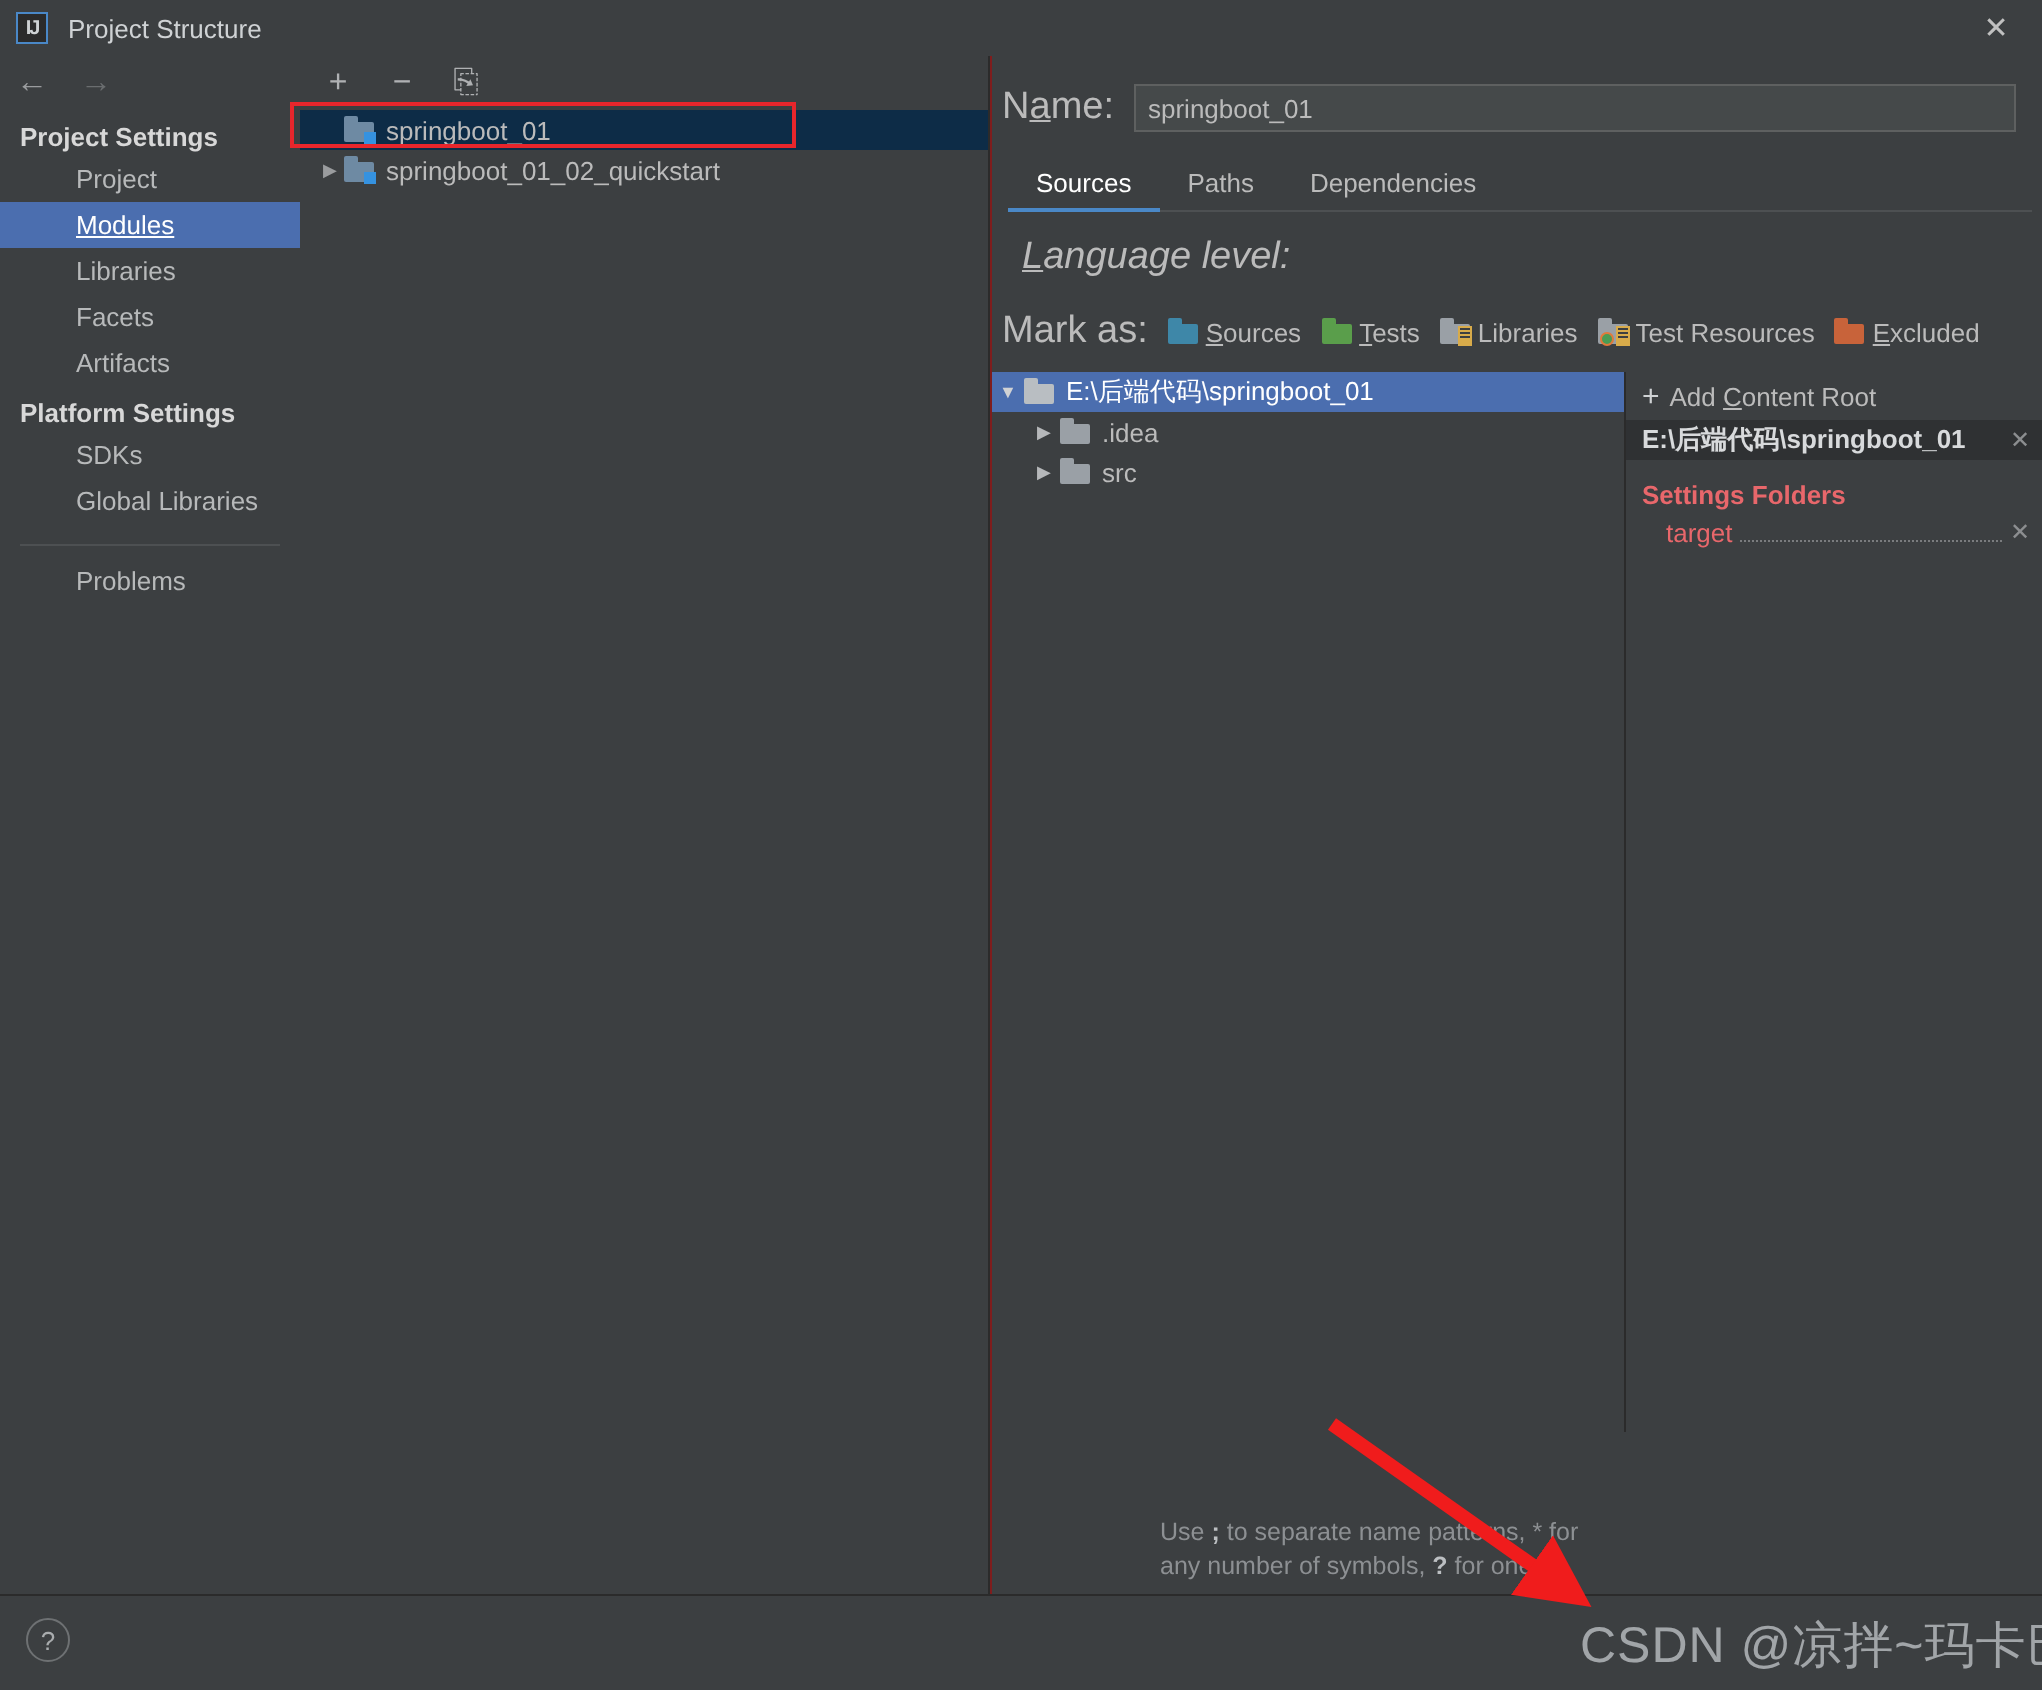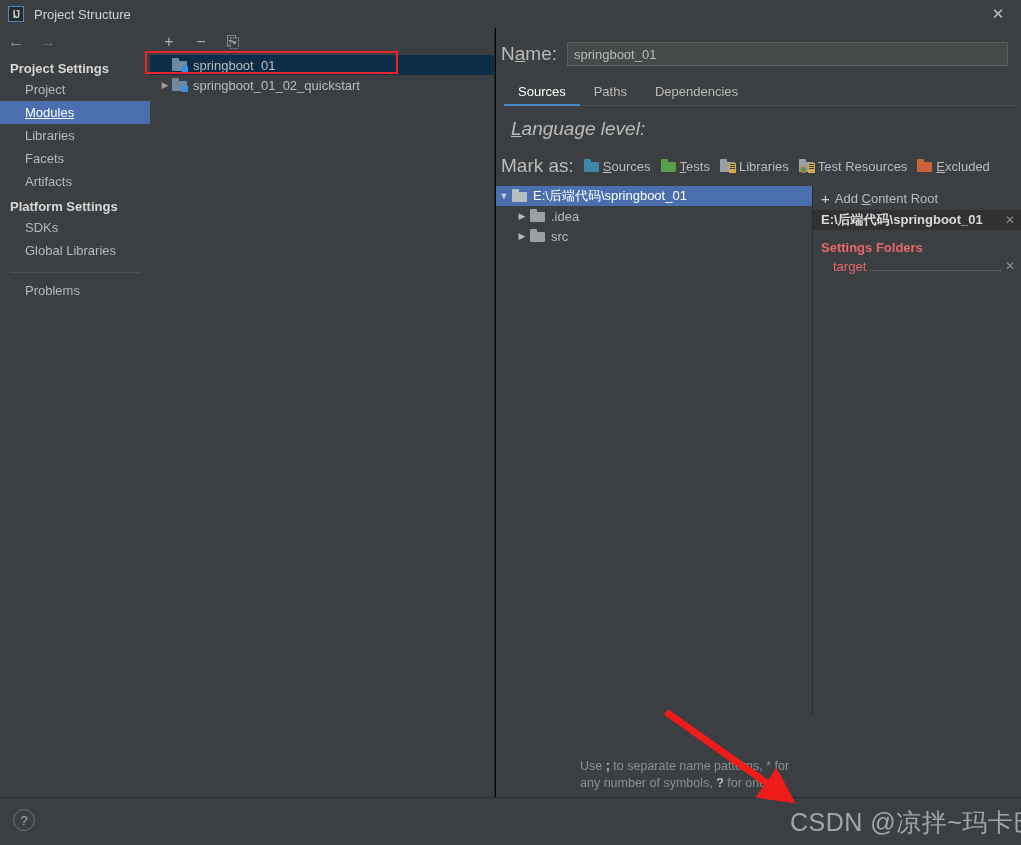--- a/index.html
+++ b/index.html
@@ -4,21 +4,21 @@
 <style>
   * { box-sizing: border-box; margin: 0; padding: 0; }
   html, body {
     width: 1021px; height: 845px;
     background: #3c3f41;
     font-family: "Liberation Sans", "DejaVu Sans", sans-serif;
     font-size: 13px;
     color: #bbbbbb;
     overflow: hidden;
   }
-  #app { position: relative; width: 847px; height: 845px; background: #000000; }
+  #app { position: relative; width: 847px; height: 845px; background: #7f1d1d; }
 
   
   .titlebar {
     position: absolute; left: 0; top: 0; width: 1021px; height: 28px;
     background: #3c3f41; display: flex; align-items: center;
   }
   .ij-icon {
     margin-left: 8px; width: 16px; height: 16px;
     border: 1px solid #4a88c7; background: #2b2b2b;
     color: #cfd2d4; font-size: 10px; font-weight: bold;
@@ -37,21 +37,21 @@
     position: absolute; left: 0; top: 28px; width: 150px; height: 769px;
     background: #3c3f41;
   }
   .nav-arrows { height: 27px; display: flex; align-items: center; padding-left: 8px; gap: 16px; }
   .nav-arrow { font-size: 16px; color: #9a9c9e; cursor: pointer; line-height: 1; }
   .nav-arrow.disabled { color: #6a6d6f; }
   .side-group {
     padding: 6px 0 2px 10px; font-size: 13px; font-weight: bold; color: #d8d8d8;
   }
   .side-item {
-    height: 23px; line-height: 23px; padding-left: 25px;
+    height: 23px; line-height: 23px; padding-left: 38px;
     font-size: 13px; color: #b7b9ba; cursor: pointer;
   }
   .side-item.selected { background: #4b6eaf; color: #ffffff; text-decoration: underline; }
   .side-sep { margin: 10px 10px 0 10px; border-top: 1px solid #4d5052; }
 
   
   .modlist {
     position: absolute; left: 150px; top: 28px; width: 345px; height: 769px;
     background: #3c3f41; border-right: 1px solid #2b2b2b;
   }

